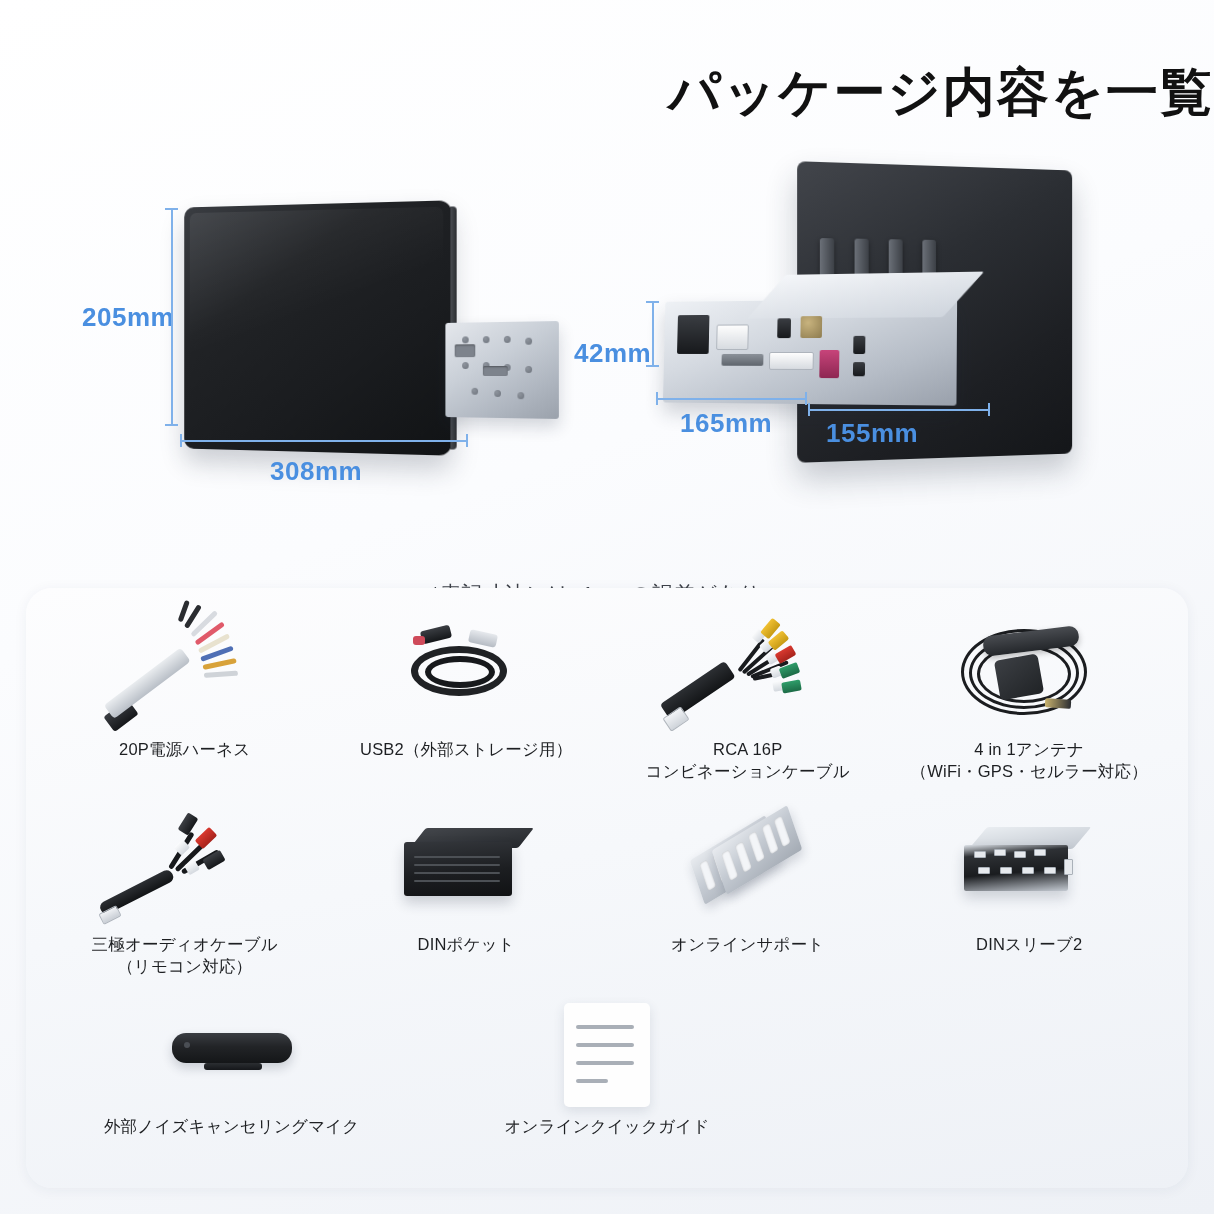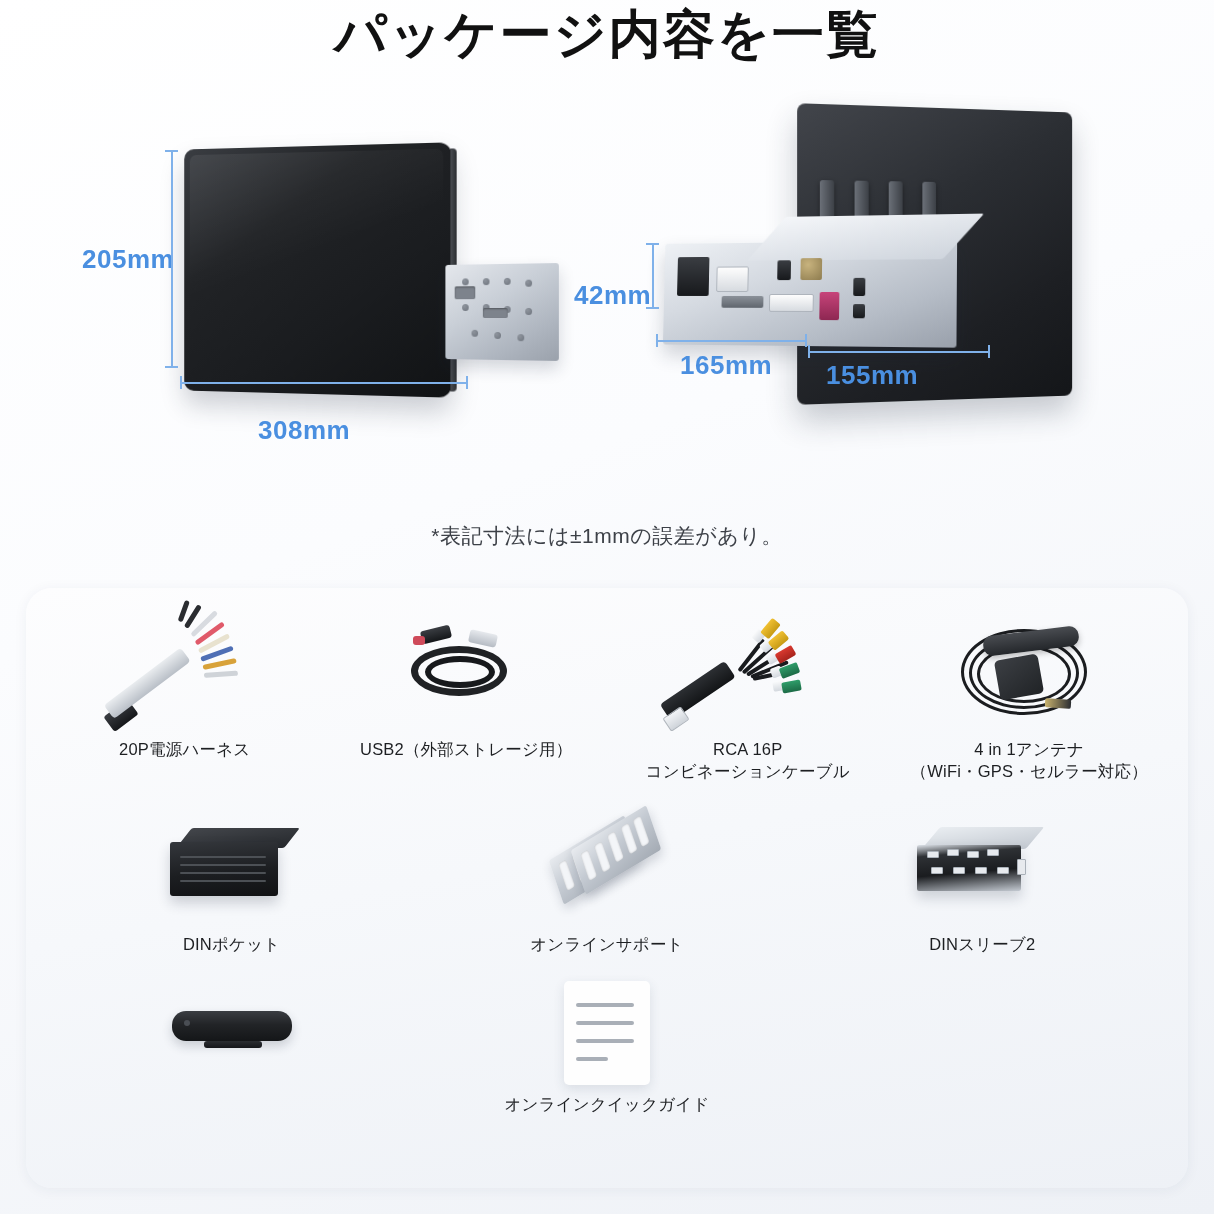--- a/index.html
+++ b/index.html
@@ -7,24 +7,25 @@
   body {
     font-family: "Liberation Sans", "DejaVu Sans", sans-serif;
     background: linear-gradient(160deg,#ffffff 0%,#fbfcfe 40%,#eef1f6 100%);
     color:#1a1a1a;
     position:relative;
     overflow:hidden;
   }
 
   
   .title {
-    text-align:center;
+    text-align:right;
     font-size:52px;
     font-weight:800;
     letter-spacing:2px;
+    padding-top:58px;
     color:#111;
   }
 
   
   .dim-area { position:relative; height:420px; margin-top:28px; }
 
   
   .unit-left { position:absolute; left:178px; top:48px; width:300px; height:250px; }
   .screen-front {
     position:absolute; left:0; top:0; width:272px; height:248px;
@@ -297,21 +298,21 @@
   </div>
 
   <div class="dim-label" style="left:82px; top:146px;text-align:right;">205mm</div>
   <div class="dim-line v" style="left:171px; top:52px; height:216px;"></div>
   <div class="cap h" style="left:165px; top:52px;"></div>
   <div class="cap h" style="left:165px; top:268px;"></div>
 
   <div class="dim-line h" style="left:180px; top:284px; width:288px;"></div>
   <div class="cap v" style="left:180px; top:278px;"></div>
   <div class="cap v" style="left:466px; top:278px;"></div>
-  <div class="dim-label" style="left:258px; top:300px;margin-top:17px;">308mm</div>
+  <div class="dim-label" style="left:270px; top:300px;">308mm</div>
 
   <div class="unit-right">
     <div class="screen-back">
       <div class="rails">
         <i style="left:0px;"></i>
           <i style="left:34px;"></i>
         <i style="left:68px;"></i>
           <i style="left:102px;"></i>
       </div>
     </div>
@@ -422,20 +423,38 @@
         </div>
       </div>
       <div class="caption">4 in 1アンテナ
 （WiFi・GPS・セルラー対応）</div>
     </div>
 
   </div>
 
   <div class="grid-row row2">
 
+    <div class="cell">
+      <div class="art">
+        <div class="audio">
+          <div class="aud-trunk"></div>
+          <div class="aud-end"></div>
+          <div class="aud-lead" style="left:70px; top:56px; transform:rotate(-58deg);"></div>
+          <div class="aud-lead" style="left:76px; top:58px; transform:rotate(-44deg);"></div>
+          <div class="aud-lead" style="left:82px; top:60px; transform:rotate(-30deg);"></div>
+          <div class="aud-plug" style="left:78px; top:8px; background:linear-gradient(180deg,#3c3f44,#16181b); transform:rotate(-58deg);"></div>
+          <div class="aud-ring" style="left:76px; top:32px; transform:rotate(-44deg);"></div>
+          <div class="aud-plug" style="left:96px; top:22px; background:linear-gradient(180deg,#d9392f,#a7231c); transform:rotate(-44deg);"></div>
+          <div class="aud-ring" style="left:86px; top:52px; transform:rotate(-30deg);"></div>
+          <div class="aud-plug" style="left:104px; top:44px; background:linear-gradient(180deg,#3c3f44,#16181b); transform:rotate(-30deg);"></div>
+        </div>
+      </div>
+      <div class="caption">三極オーディオケーブル
+（リモコン対応）</div>
+    </div>
 
     <div class="cell">
       <div class="art">
         <div class="pocket">
           <div class="pocket-top"></div>
           <div class="pocket-front">
             <i style="left:10px; top:14px; width:86px;"></i>
             <i style="left:10px; top:22px; width:86px;"></i>
             <i style="left:10px; top:30px; width:86px;"></i>
             <i style="left:10px; top:38px; width:86px;"></i>
@@ -493,20 +512,21 @@
   <div class="grid-row row3">
 
     <div class="cell">
       <div class="art short">
         <div class="mic">
           <div class="mic-body"></div>
           <div class="mic-dot"></div>
           <div class="mic-base"></div>
         </div>
       </div>
+      <div class="caption">外部ノイズキャンセリングマイク</div>
     </div>
 
 
     <div class="cell">
       <div class="art short">
         <div class="docsheet">
           <div class="sheet"></div>
           <i style="left:12px; top:22px; width:58px;"></i>
           <i style="left:12px; top:40px; width:58px;"></i>
           <i style="left:12px; top:58px; width:58px;"></i>

